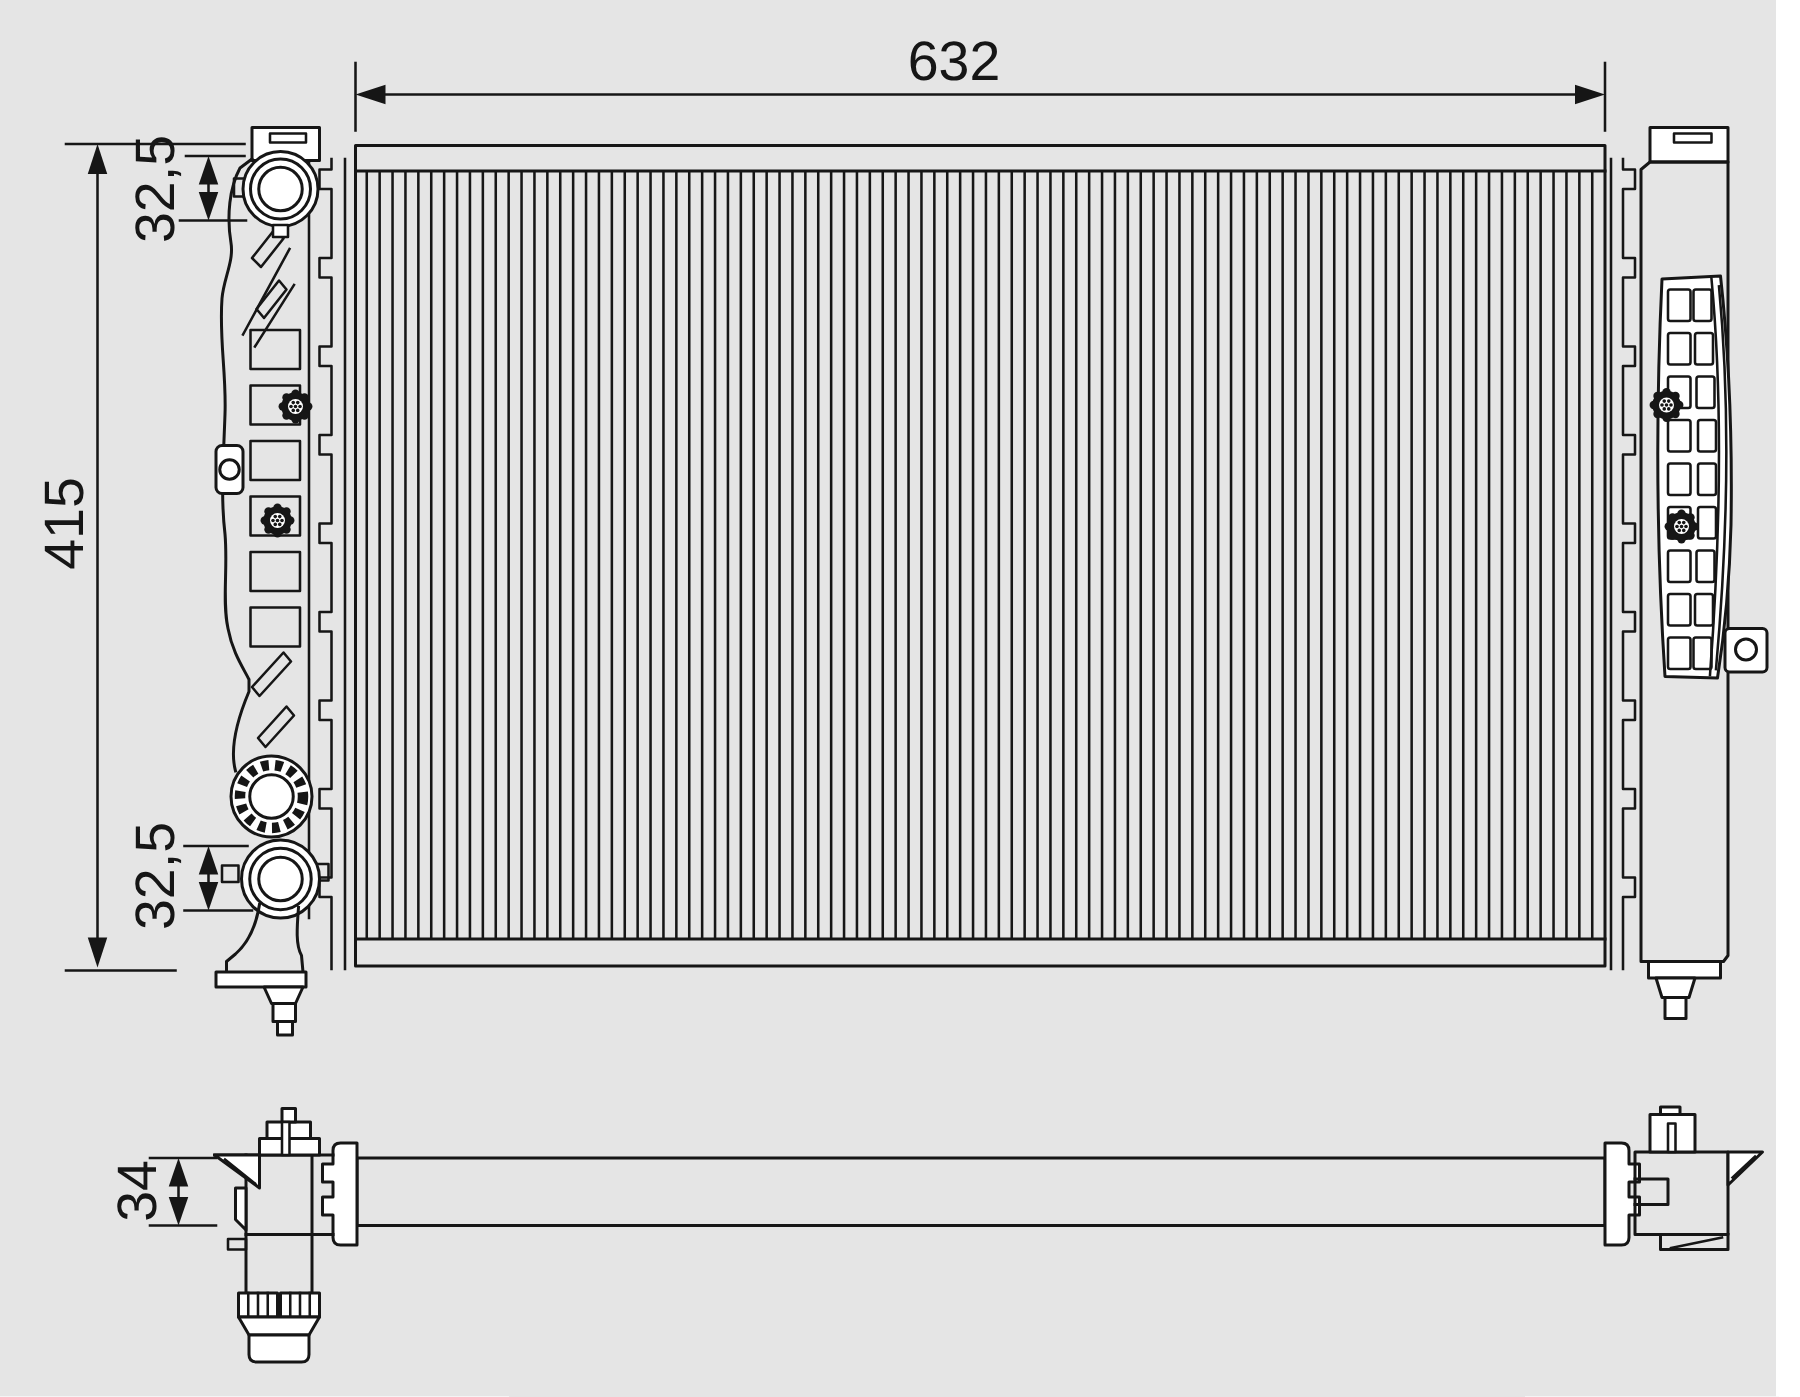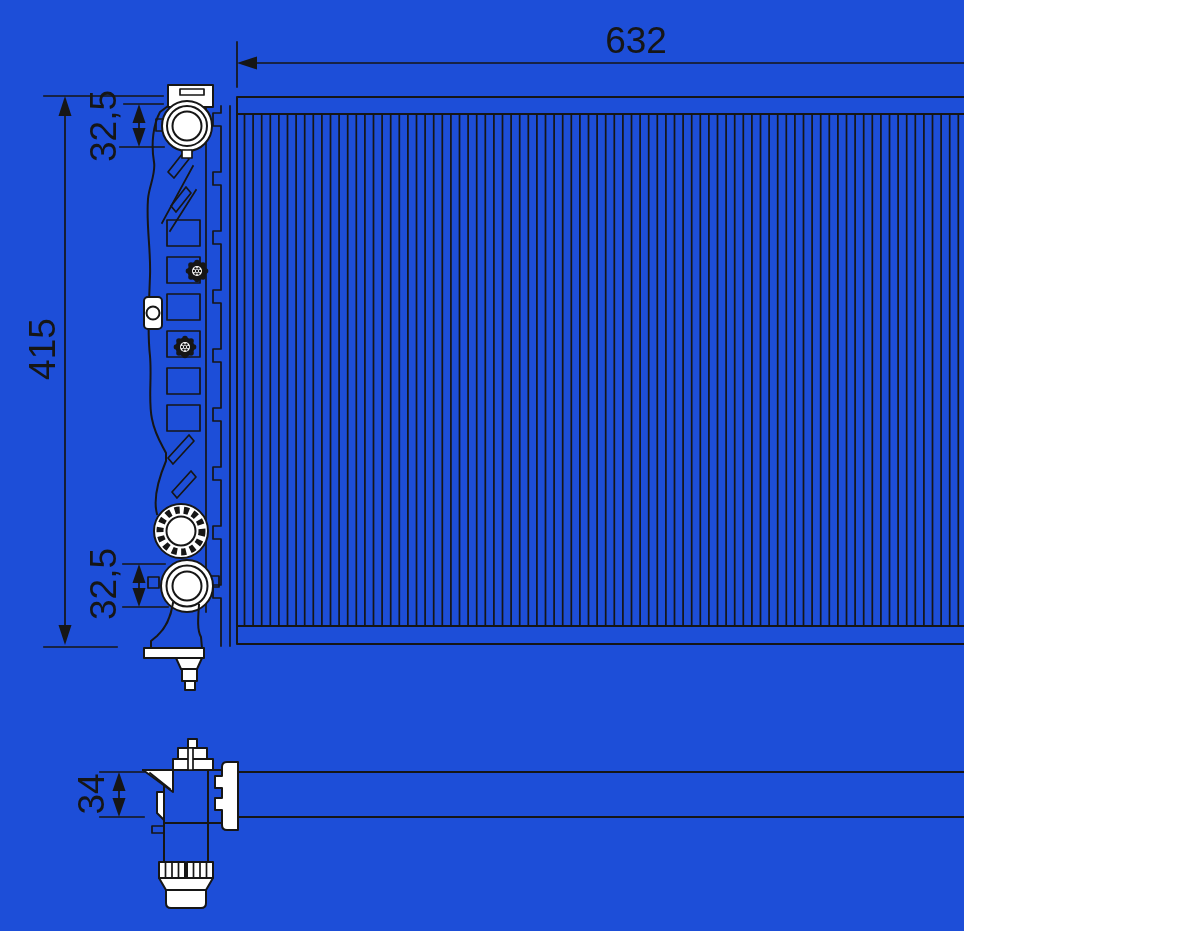--- a/index.html
+++ b/index.html
@@ -1,16 +1,16 @@
 <!DOCTYPE html>
 <html><head>
 <meta charset="utf-8">
 <style>
   html,body{margin:0;padding:0;background:#ffffff;}
-  .canvas{position:relative;width:964px;height:931px;background:#1d4ed8;overflow:hidden;
+  .canvas{position:relative;width:1184px;height:931px;background:#e5e5e5;overflow:hidden;
           font-family:"Liberation Sans",sans-serif;text-decoration:underline;}
   svg{position:absolute;left:0;top:0;}
   .ln{stroke:#161616;stroke-width:2;fill:none;stroke-linejoin:round;stroke-linecap:square;}
   .thin{stroke-width:1.7;}
   .wht{fill:#ffffff;}
   .blk{fill:#161616;stroke:none;}
   .dimtxt{font-family:"Liberation Sans",sans-serif;font-size:37px;fill:#161616;}
 </style>
 </head>
 <body>

